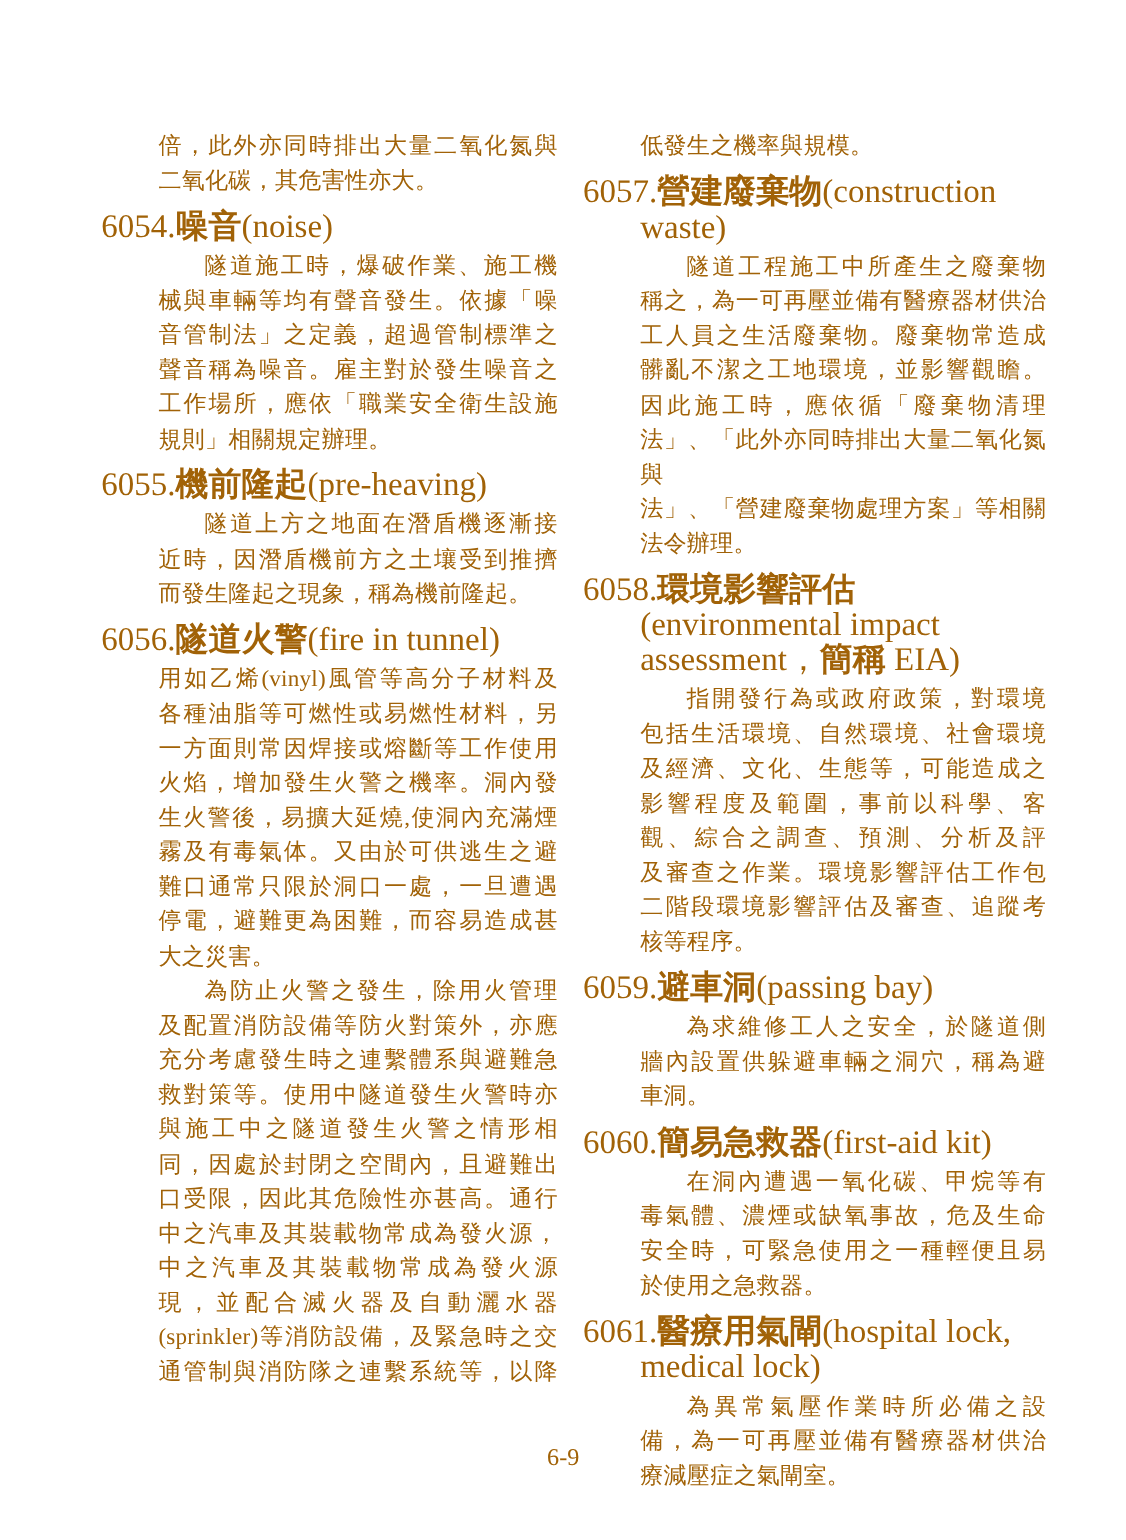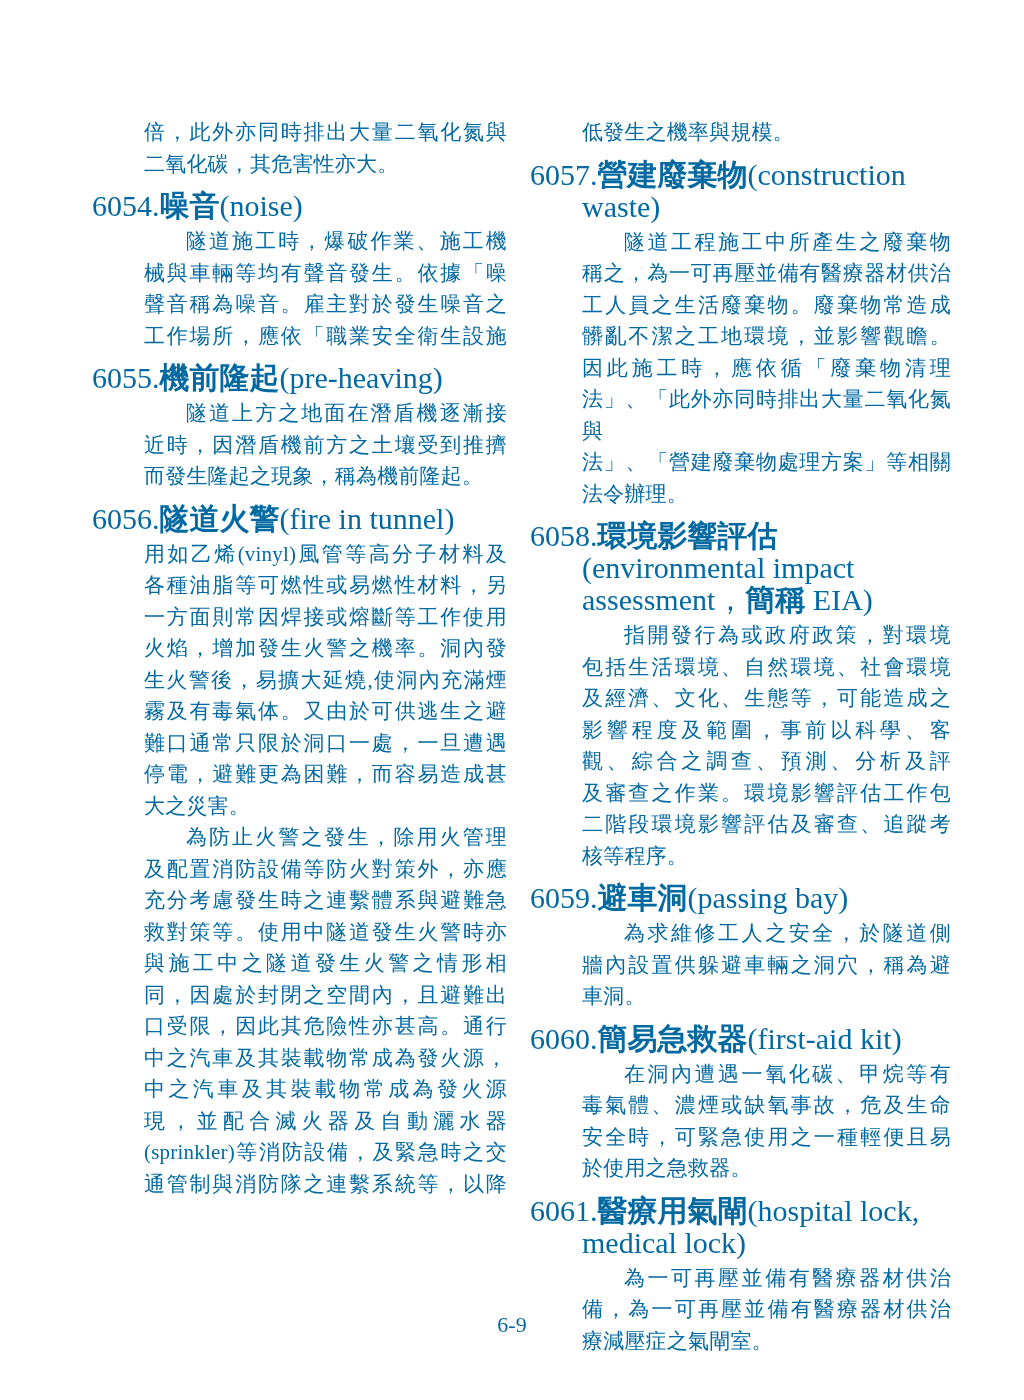--- a/index.html
+++ b/index.html
@@ -5,21 +5,21 @@
   html, body {
     margin: 0;
     padding: 0;
     background: #ffffff;
   }
   .page {
     position: relative;
     width: 1024px;
     height: 1400px;
     background: #ffffff;
-    color: #0369a1;
+    color: #a16207;
     font-family: "Liberation Serif", "DejaVu Serif", serif;
     overflow: hidden;
   }
   .col {
     position: absolute;
     top: 117px;
   }
   .col-left  { left: 92px;  width: 415px; }
   .col-right { left: 530px; width: 421px; }
 
@@ -68,22 +68,24 @@
 
     <div class="para">
         <div class="tline">倍，此外亦同時排出大量二氧化氮與</div>
         <div class="tline tlast">二氧化碳，其危害性亦大。</div>
       </div>
 
     <div class="entry-heading"><span class="num">6054.</span><span class="term">噪音</span><span class="eng">(noise)</span></div>
     <div class="para">
         <div class="tline tfirst">隧道施工時，爆破作業、施工機</div>
         <div class="tline">械與車輛等均有聲音發生。依據「噪</div>
+        <div class="tline">音管制法」之定義，超過管制標準之</div>
         <div class="tline">聲音稱為噪音。雇主對於發生噪音之</div>
         <div class="tline">工作場所，應依「職業安全衛生設施</div>
+        <div class="tline tlast">規則」相關規定辦理。</div>
       </div>
 
     <div class="entry-heading"><span class="num">6055.</span><span class="term">機前隆起</span><span class="eng">(pre-heaving)</span></div>
     <div class="para">
         <div class="tline tfirst">隧道上方之地面在潛盾機逐漸接</div>
         <div class="tline">近時，因潛盾機前方之土壤受到推擠</div>
         <div class="tline tlast">而發生隆起之現象，稱為機前隆起。</div>
       </div>
 
     <div class="entry-heading"><span class="num">6056.</span><span class="term">隧道火警</span><span class="eng">(fire in tunnel)</span></div>
@@ -155,21 +157,21 @@
     <div class="entry-heading"><span class="num">6060.</span><span class="term">簡易急救器</span><span class="eng">(first-aid kit)</span></div>
     <div class="para">
         <div class="tline tfirst">在洞內遭遇一氧化碳、甲烷等有</div>
         <div class="tline">毒氣體、濃煙或缺氧事故，危及生命</div>
         <div class="tline">安全時，可緊急使用之一種輕便且易</div>
         <div class="tline tlast">於使用之急救器。</div>
       </div>
 
     <div class="entry-heading"><span class="num">6061.</span><span class="term">醫療用氣閘</span><span class="eng">(hospital lock, medical lock)</span></div>
     <div class="para">
-        <div class="tline tfirst">為一可再壓並備有醫療器材供治</div>
+        <div class="tline tfirst">為異常氣壓作業時所必備之設</div>
         <div class="tline">備，為一可再壓並備有醫療器材供治</div>
         <div class="tline tlast">療減壓症之氣閘室。</div>
       </div>
 
   </div>
 
   <div class="footer">6-9</div>
 
 </div>
 

